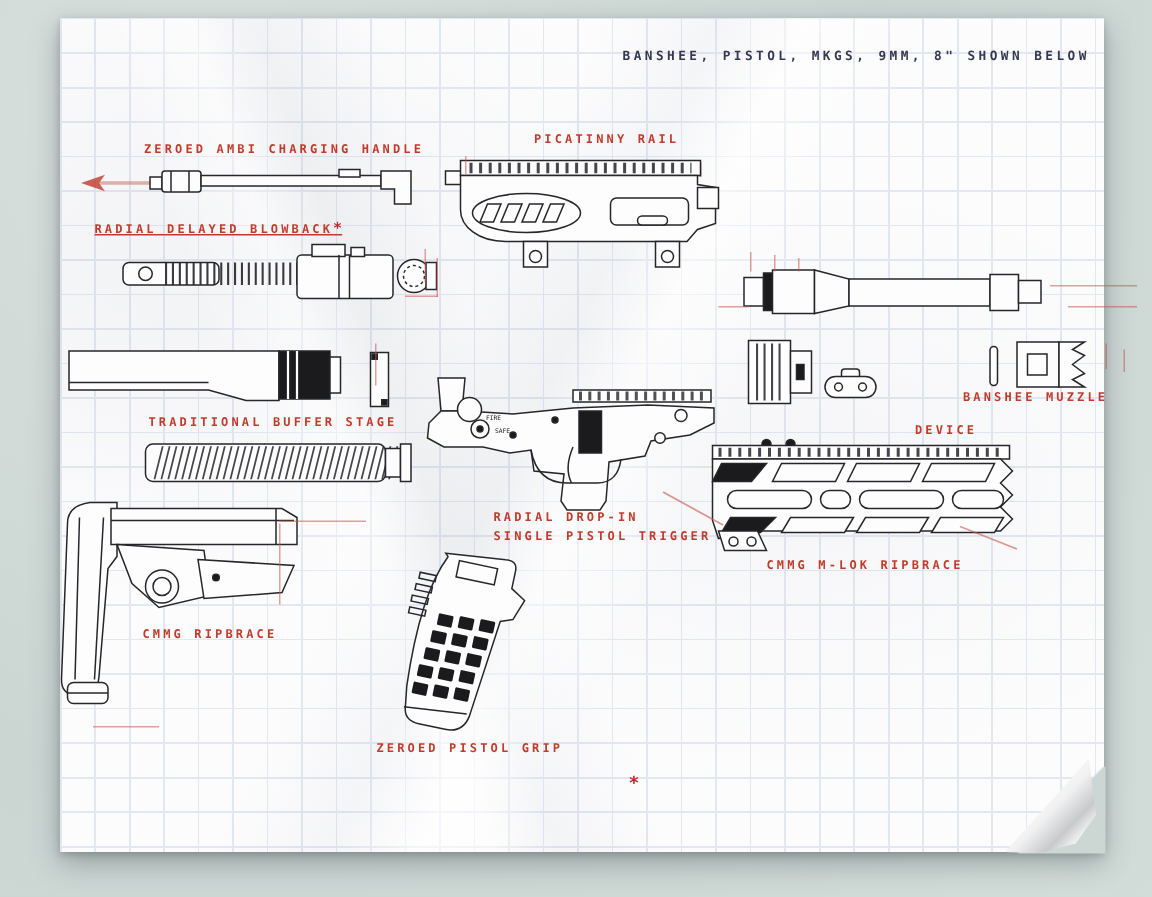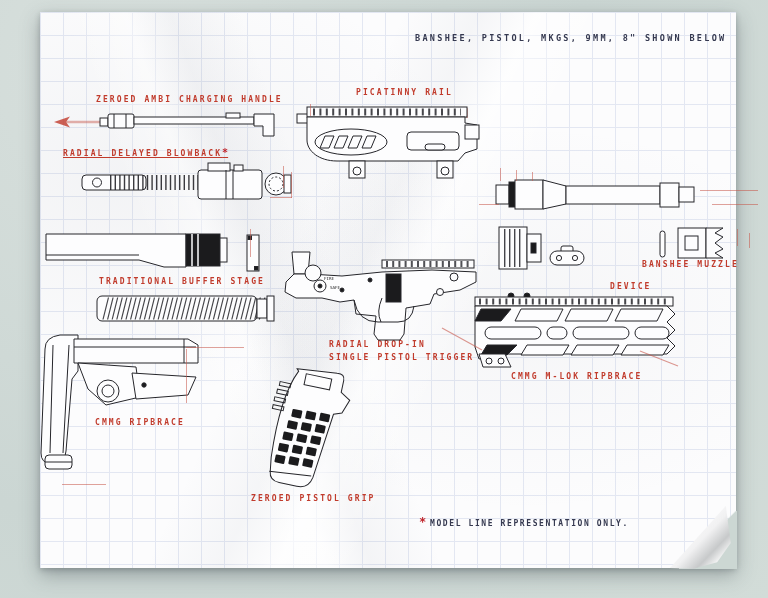--- a/index.html
+++ b/index.html
@@ -337,14 +337,13 @@
     </svg>
 </div>
 <div class="part redsvg" style="left:440px;top:326px;">
   <svg width="44" height="26" viewBox="0 0 44 26">
       <line x1="2" y1="2" x2="42" y2="24"></line>
     </svg>
 </div>
 
 <div class="footnote">
   <span class="mark">*</span>
-  <div>MODEL LINE REPRESENTATION ONLY.</div>
 </div>
 
 </body></html>

